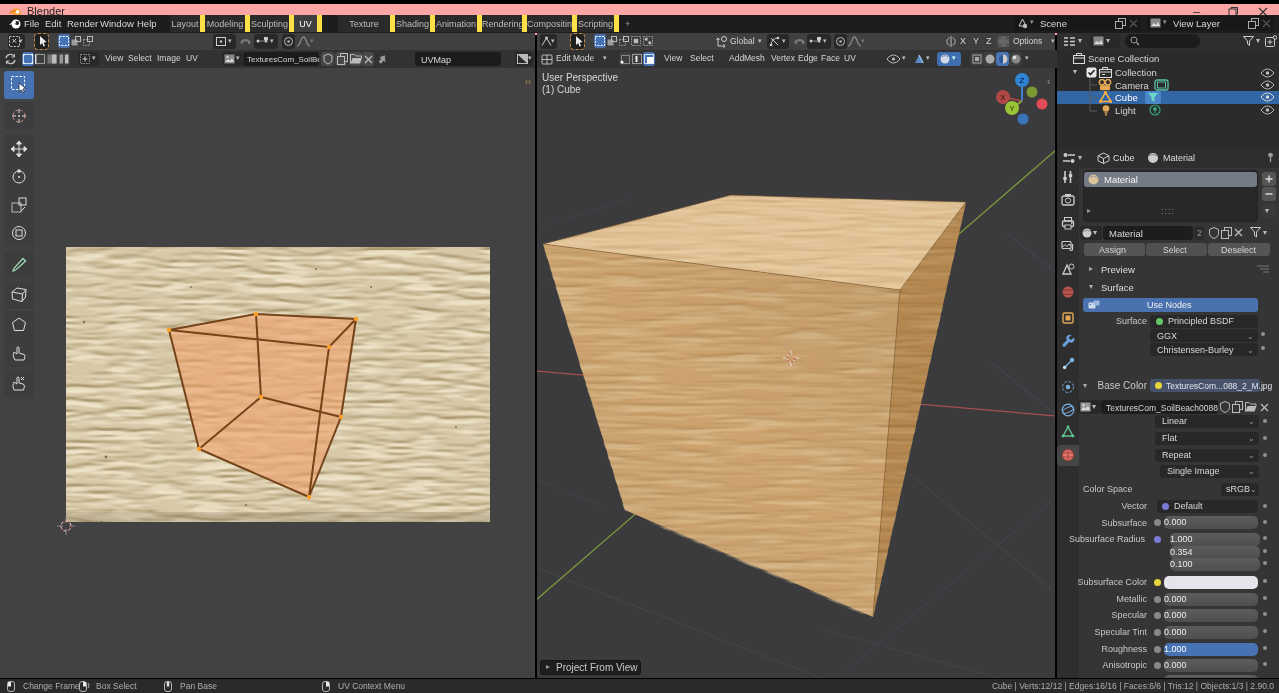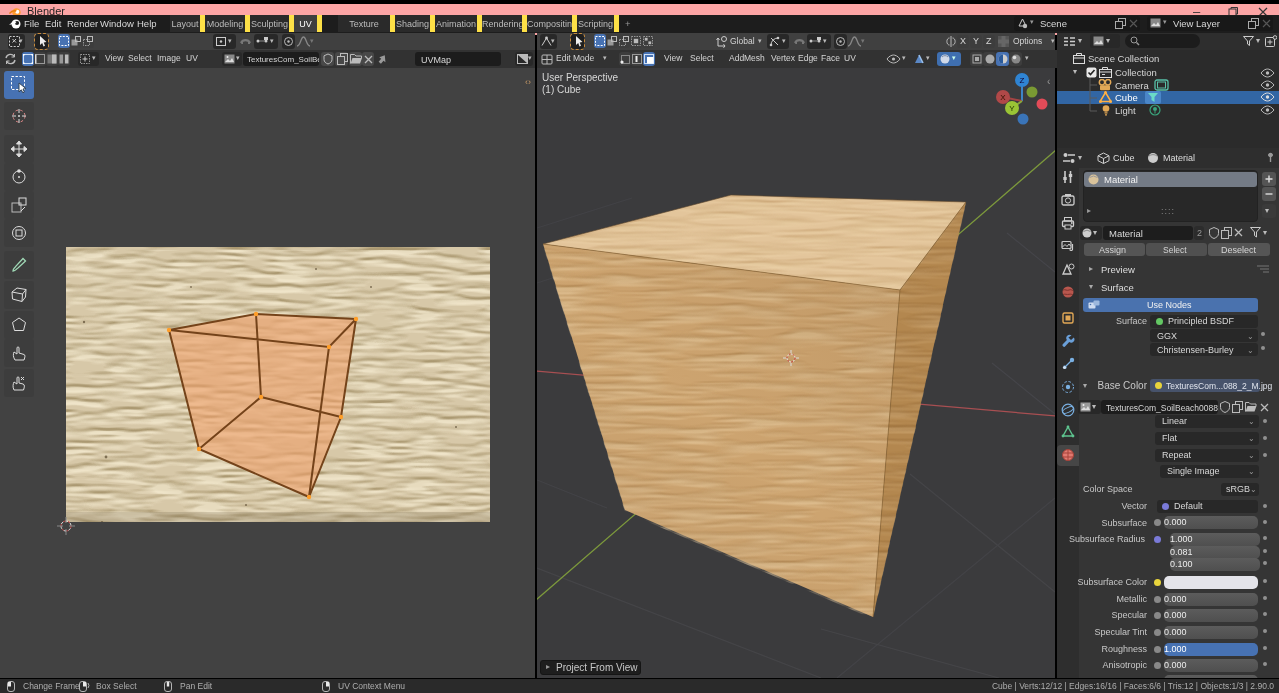--- a/index.html
+++ b/index.html
@@ -914,21 +914,21 @@
     <span class="abs pdot" style="left:206px;top:356px"></span>
 
     <span class="txt" style="left:20px;top:370px;width:70px;text-align:right;font-size:9px;color:#c8c8c8">Subsurface</span>
     <span class="abs" style="left:97px;top:371px;width:7px;height:7px;border-radius:50%;background:#888"></span>
     <div class="pfield" style="left:107px;top:368px;width:94px">0.000</div>
     <span class="abs pdot" style="left:206px;top:372px"></span>
     <span class="txt" style="left:10px;top:386px;width:80px;text-align:center;font-size:9px;color:#c8c8c8">Subsurface Radius</span>
     <span class="abs" style="left:97px;top:388px;width:7px;height:7px;border-radius:50%;background:#7a7ad8"></span>
     <div class="pfield" style="left:113px;top:385px;width:90px">1.000</div>
     <span class="abs pdot" style="left:206px;top:388px"></span>
-    <div class="pfield" style="left:113px;top:398px;width:90px">0.081</div>
+    <div class="pfield" style="left:113px;top:398px;width:90px">0.354</div>
     <span class="abs pdot" style="left:206px;top:401px"></span>
     <div class="pfield" style="left:113px;top:410px;width:90px">0.100</div>
     <span class="abs pdot" style="left:206px;top:413px"></span>
     <span class="txt" style="left:10px;top:429px;width:80px;text-align:right;font-size:9px;color:#c8c8c8">Subsurface Color</span>
     <span class="abs" style="left:97px;top:431px;width:7px;height:7px;border-radius:50%;background:#e8d43c"></span>
     <div class="pfield" style="left:107px;top:428px;width:94px;background:#e4e4ea"></div>
     <span class="abs pdot" style="left:206px;top:431px"></span>
     <span class="txt" style="left:20px;top:446px;width:70px;text-align:right;font-size:9px;color:#c8c8c8">Metallic</span>
     <span class="abs" style="left:97px;top:448px;width:7px;height:7px;border-radius:50%;background:#888"></span>
     <div class="pfield" style="left:107px;top:445px;width:94px">0.000</div>
@@ -962,20 +962,20 @@
   <svg class="abs" style="left:79px;top:2px" width="11" height="11">
       <rect x="0.5" y="0.5" width="7" height="10" rx="2.5" fill="none" stroke="#b5b5b5"></rect>
       <rect x="4" y="1" width="3" height="4.5" fill="#e8e8e8"></rect>
       <path d="M9 2 q2 2.5 0 5" stroke="#b5b5b5" fill="none"></path>
     </svg>
   <span class="txt" style="left:96px;top:2px;font-size:8.5px">Box Select</span>
   <svg class="abs" style="left:164px;top:2px" width="8" height="11">
       <rect x="0.5" y="0.5" width="7" height="10" rx="2.5" fill="none" stroke="#b5b5b5"></rect>
       <rect x="2.8" y="1" width="2.4" height="4.5" fill="#e8e8e8"></rect>
     </svg>
-  <span class="txt" style="left:180px;top:2px;font-size:8.5px">Pan Edit</span>
+  <span class="txt" style="left:180px;top:2px;font-size:8.5px">Pan Base</span>
   <svg class="abs" style="left:322px;top:2px" width="8" height="11">
       <rect x="0.5" y="0.5" width="7" height="10" rx="2.5" fill="none" stroke="#b5b5b5"></rect>
       <rect x="4" y="1" width="3" height="4.5" fill="#e8e8e8"></rect>
     </svg>
   <span class="txt" style="left:338px;top:2px;font-size:8.5px">UV Context Menu</span>
   <span class="txt" style="right:5px;top:2px;font-size:8.5px">Cube | Verts:12/12 | Edges:16/16 | Faces:6/6 | Tris:12 | Objects:1/3 | 2.90.0</span>
 </div>
 
 </body></html>

